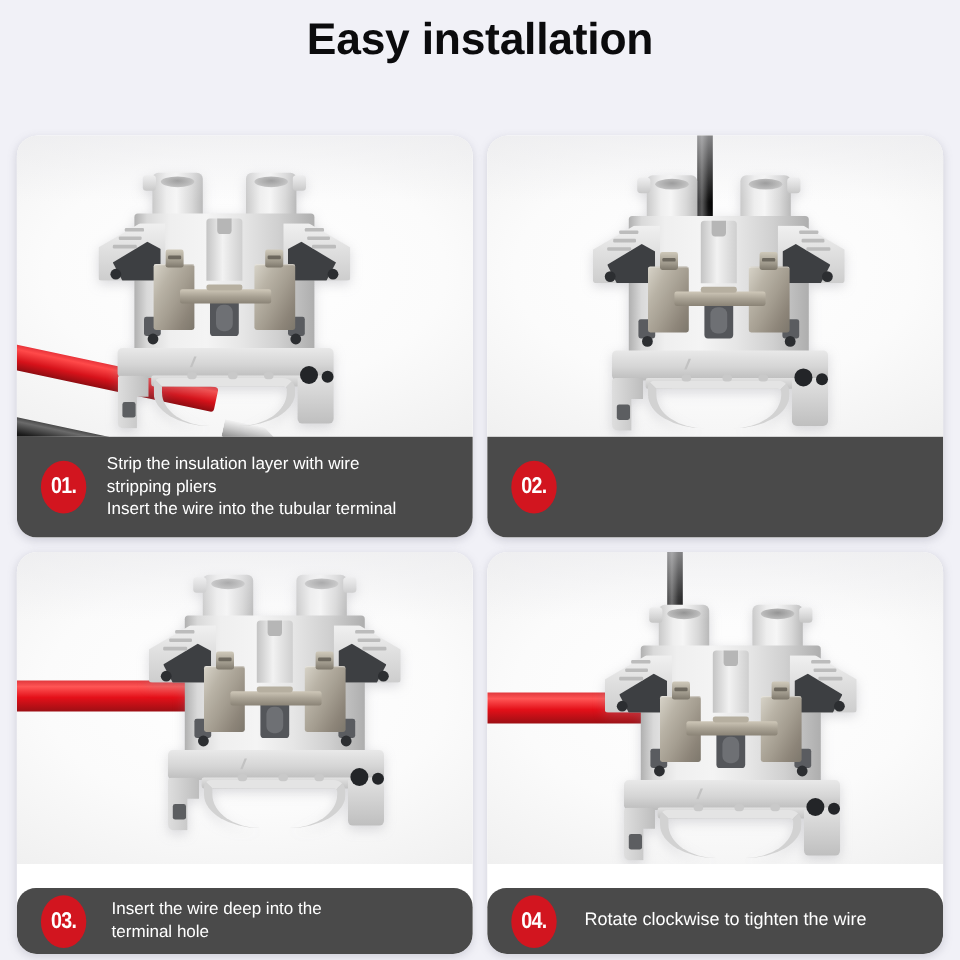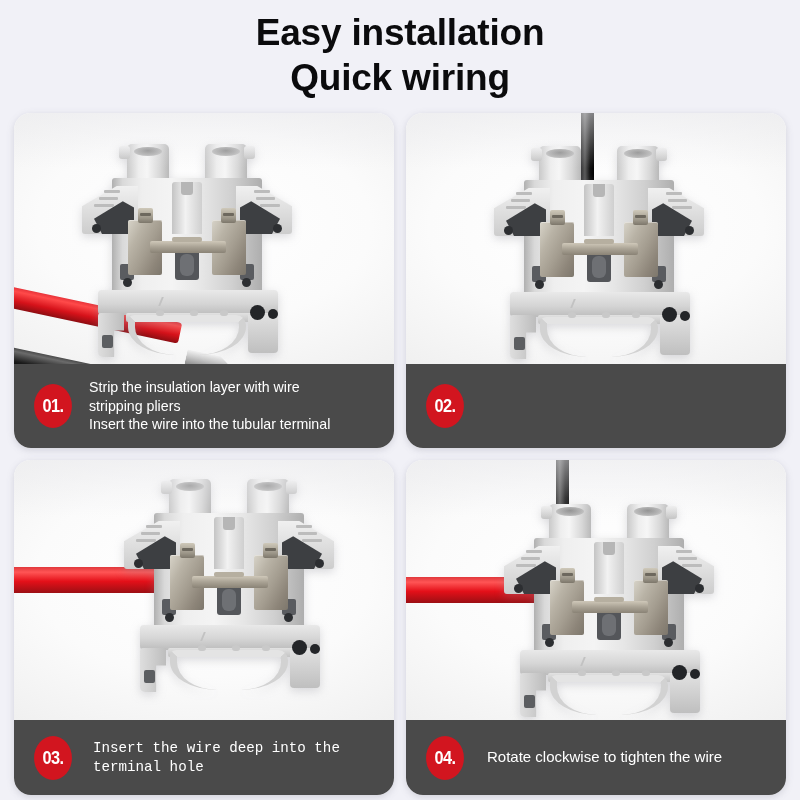--- a/index.html
+++ b/index.html
@@ -70,21 +70,21 @@
   
   .caption {
     position: absolute;
     left: 0; right: 0; bottom: 0;
     background: #4a4a4a;
     display: flex;
     align-items: center;
     padding: 0 14px 0 17px;
   }
   .card-r1 .caption { height: 84px; }
-  .card-r2 .caption { height: 75px; }
+  .card-r2 .caption { height: 55px; border-radius: 16px; }
 
   .badge {
     flex: 0 0 auto;
     width: 44px;
     height: 44px;
     border-radius: 50%;
     background: #d2151f;
     color: #ffffff;
     font-size: 19px;
     font-weight: bold;
@@ -98,21 +98,21 @@
   .card-r1 .badge { margin-right: 14px; }
 
   .caption-text {
     color: #ffffff;
     font-size: 14.2px;
     line-height: 18.5px;
     white-space: pre-line;
     flex: 1 1 auto;
   }
   .card-4 .caption-text { font-size: 15px; padding-left: 8px; }
-  .card-3 .caption-text { padding-left: 6px; font-family: Liberation Mono, monospace; }
+  .card-3 .caption-text { padding-left: 6px; }
 
   
   .terminal {
     position: absolute;
     width: 230px;
     height: 215px;
     filter: drop-shadow(0 3px 5px rgba(140,140,150,0.30));
   }
 
   
@@ -415,21 +415,20 @@
     position:absolute; left:1px; bottom:-4px; width:11px; height:8px;
     background: linear-gradient(to right,#303030,#0a0a0a);
     border-radius:0 0 2px 2px;
   }
 </style>
 </head>
 <body>
 
 <div class="heading">
   <div class="heading-line">Easy installation</div>
-  <div class="heading-line">Quick wiring</div>
 </div>
 
 <div class="grid">
 
   <div class="card card-r1 card-1">
     <div class="photo">
 
       <div class="wire wire-red-1"></div>
       <div class="copper-tip"></div>
 

